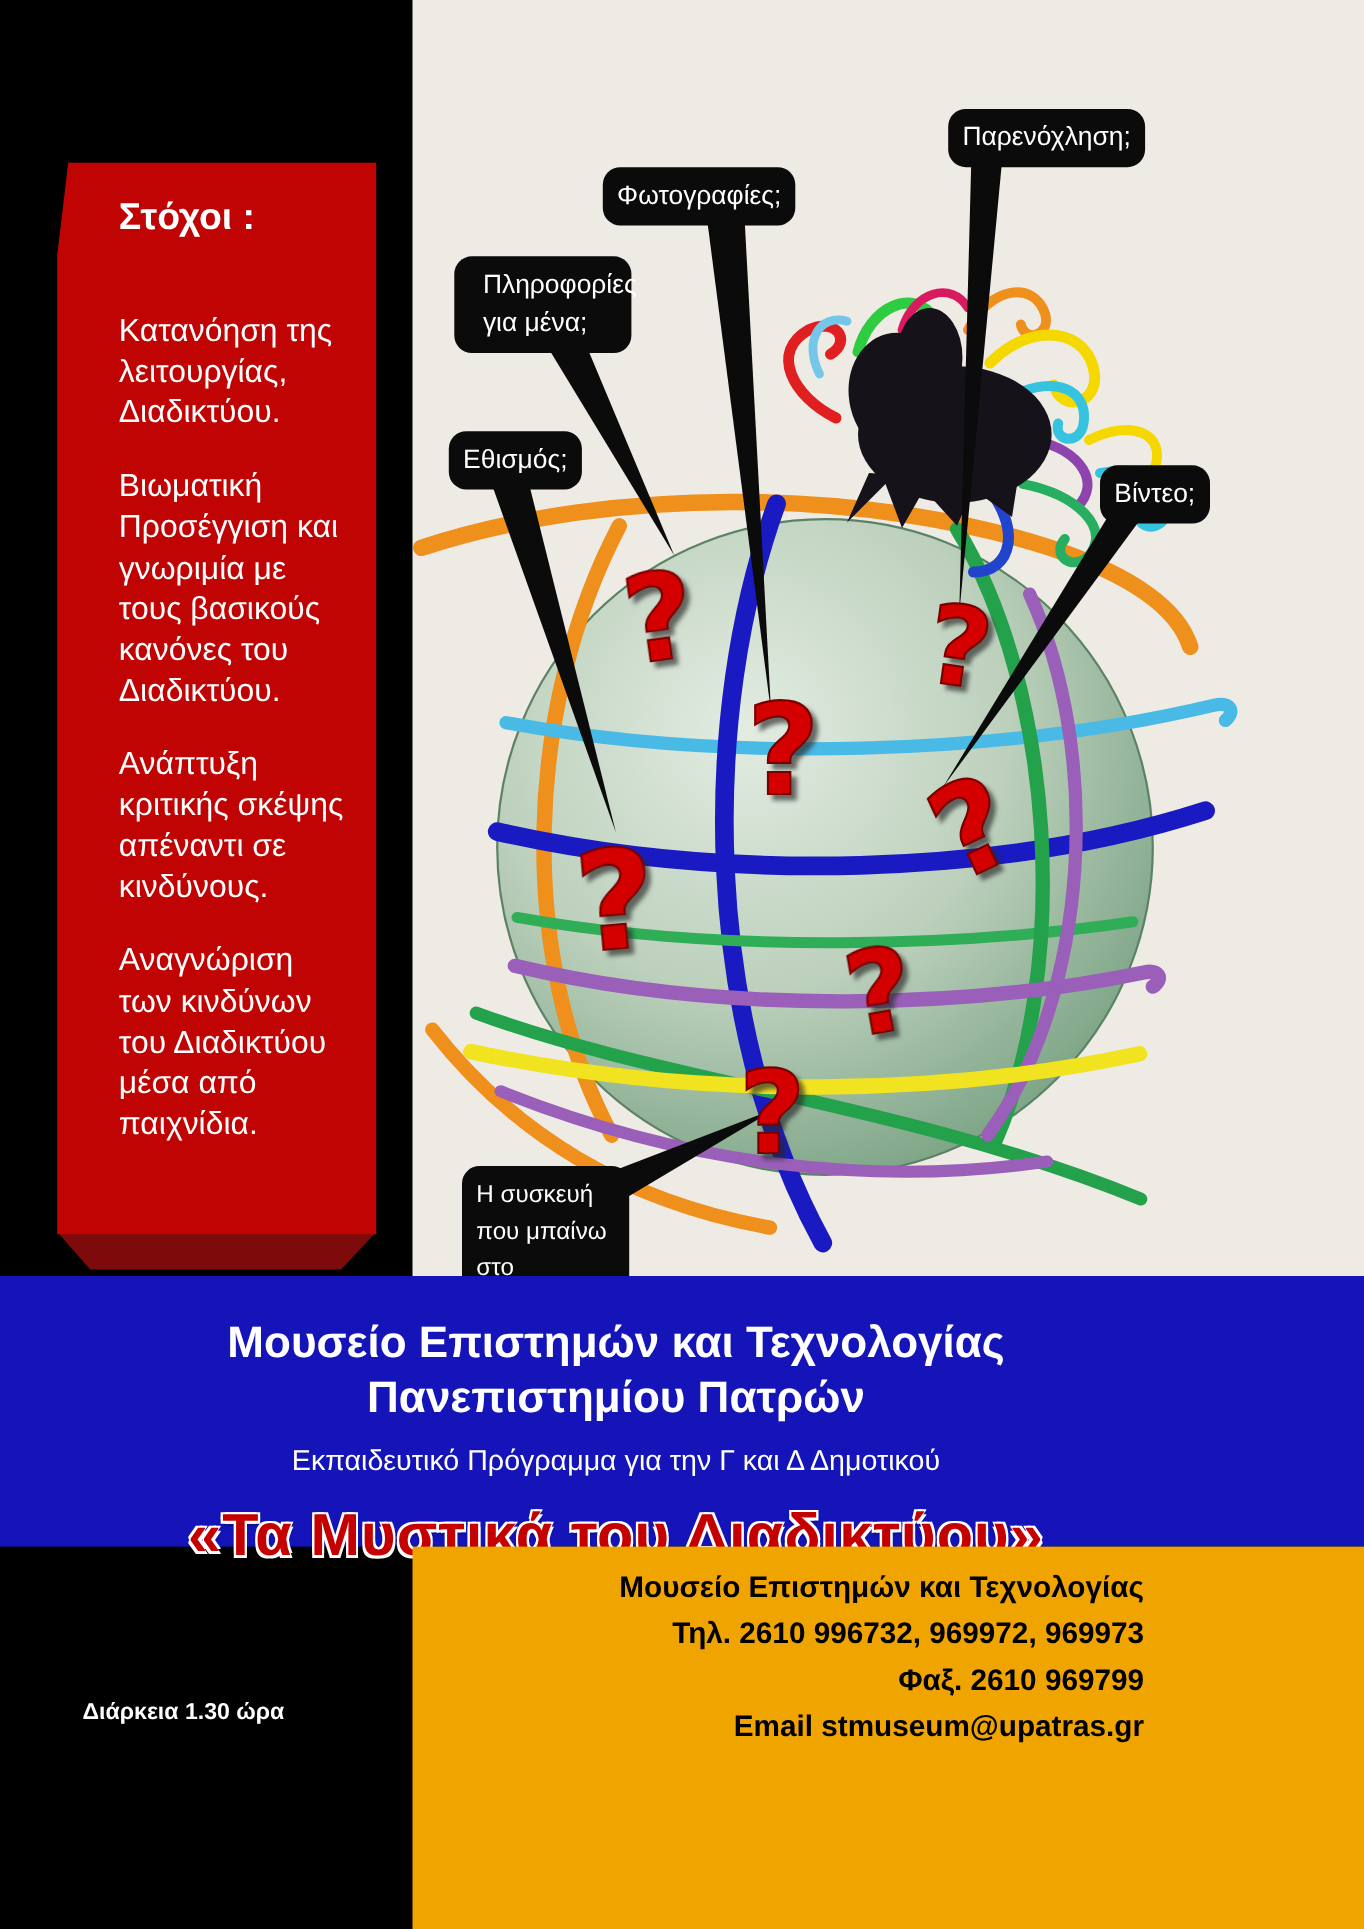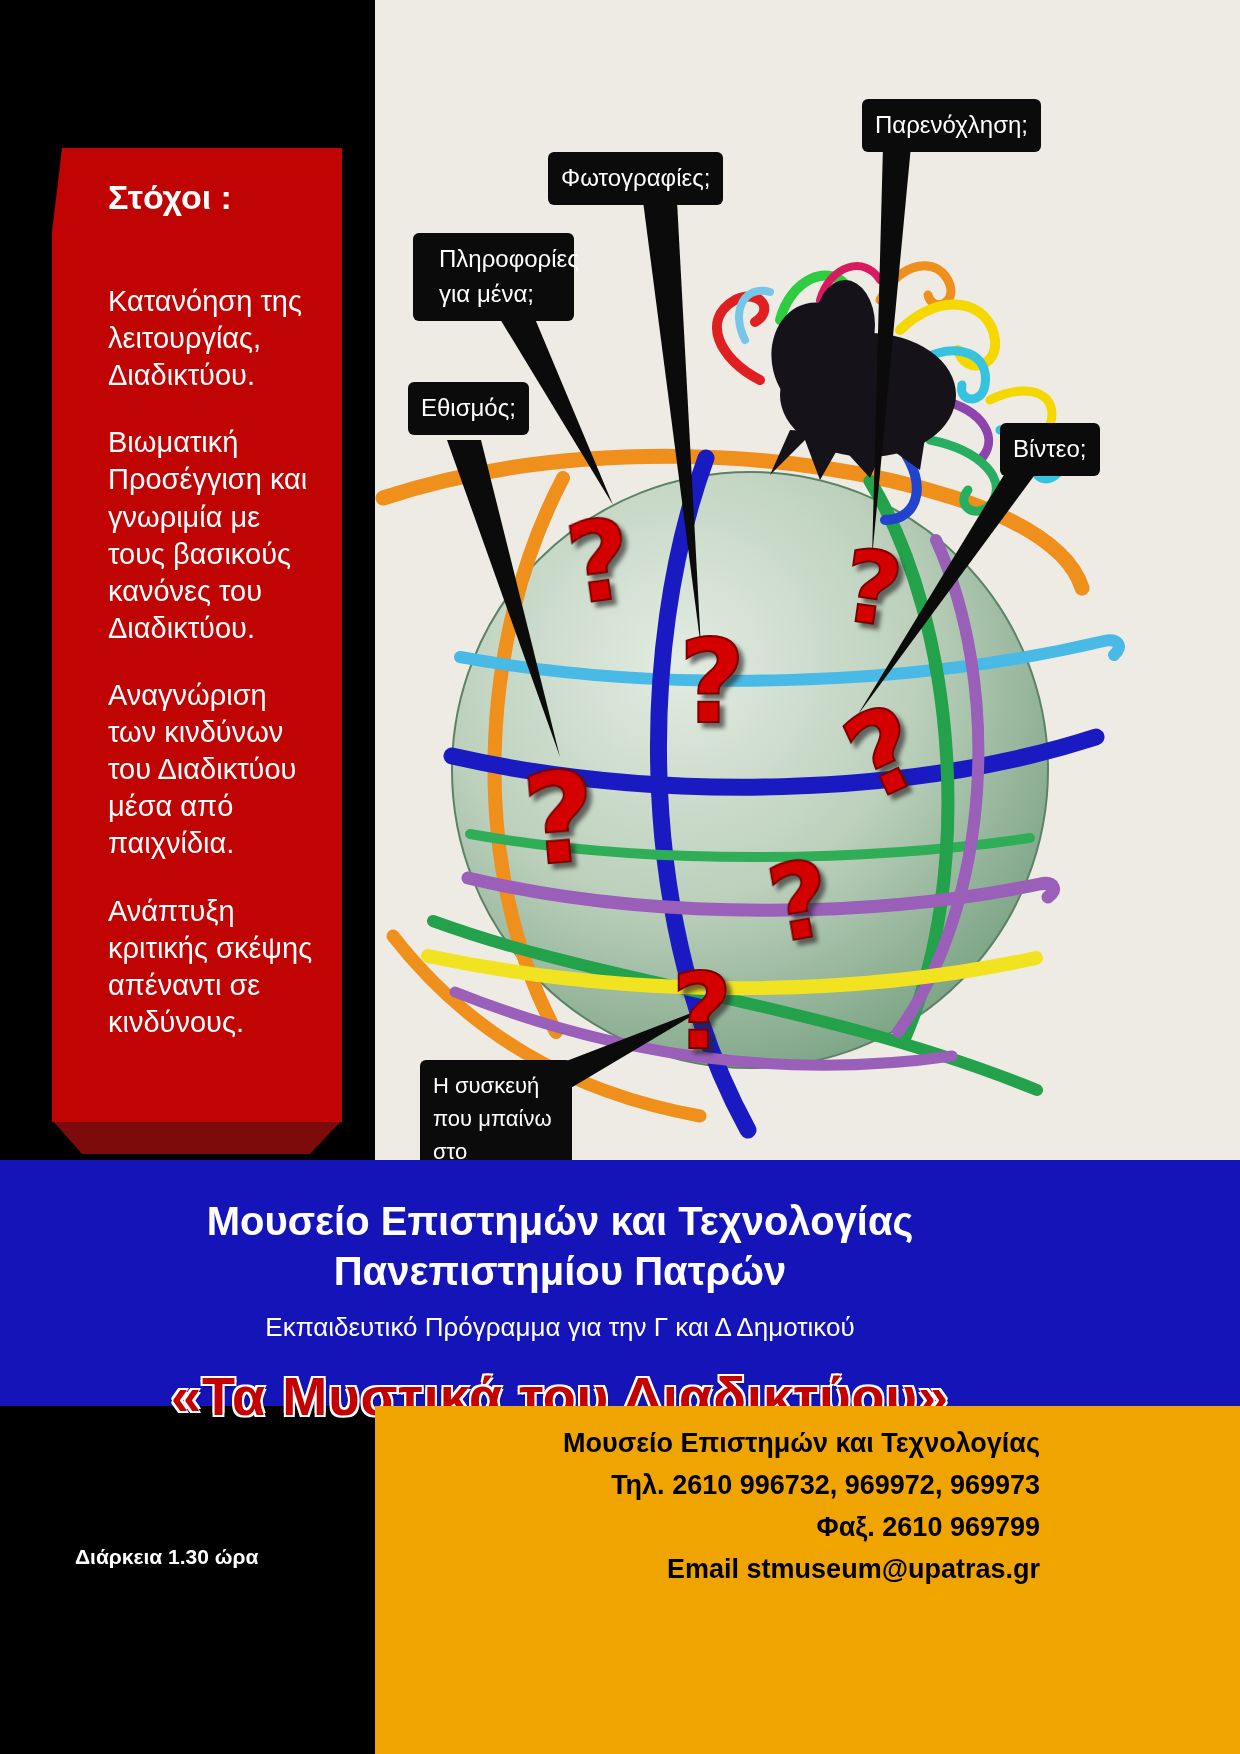--- a/index.html
+++ b/index.html
@@ -12,27 +12,27 @@
   .bg-cream{left:375px;top:0;width:865px;height:1160px;background:#edebe3;}
   .art{position:absolute;left:0;top:0;width:1240px;height:1754px;z-index:1;}
 
   
   .goals{position:absolute;left:108px;top:178px;width:212px;color:#fff;z-index:2;}
   .goals-title{font-size:34px;font-weight:700;margin-bottom:66px;}
   .goals p{font-size:29px;line-height:1.28;margin:12px 0 30px 0;}
 
   
   .callout{
-    position:absolute;background:#0b0b0b;color:#fff;border-radius:6px;
+    position:absolute;background:#0b0b0b;color:#fff;border-radius:16px;
     font-size:24px;line-height:1.45;padding:9px 13px;z-index:2;
   }
   .co-plirofories{left:413px;top:233px;width:122px;padding-left:26px;}
   .co-photografies{left:548px;top:152px;}
   .co-parenoxlisi{left:862px;top:99px;}
-  .co-ethismos{left:408px;top:382px;}
+  .co-ethismos{left:408px;top:392px;}
   .co-video{left:1000px;top:423px;}
   .co-syskevi{left:420px;top:1060px;width:126px;font-size:22px;line-height:1.5;}
 
   
   .blue-band{position:absolute;left:0;top:1160px;width:1240px;height:246px;background:#1414b8;z-index:2;}
   .blue-inner{width:1120px;text-align:center;padding-top:36px;}
   .band-museum{font-size:40px;font-weight:700;color:#fff;line-height:1.25;}
   .band-program{font-size:26px;color:#fff;margin-top:16px;}
   .band-title{
     font-size:54px;font-weight:800;color:#c40000;margin-top:22px;letter-spacing:1px;
@@ -129,22 +129,22 @@
       <text x="885" y="792" font-size="115" transform="rotate(-25 885 755)">?</text>
       <text x="800" y="938" font-size="105" transform="rotate(-10 800 903)">?</text>
       <text x="702" y="1048" font-size="105">?</text>
     </g>
   </svg>
 
   <div class="goals">
     <div class="goals-title">Στόχοι :</div>
     <p>Κατανόηση της λειτουργίας, Διαδικτύου.</p>
     <p>Βιωματική Προσέγγιση και γνωριμία με τους βασικούς κανόνες του Διαδικτύου.</p>
+    <p>Ανάπτυξη κριτικής σκέψης απέναντι σε κινδύνους.</p>
     <p>Αναγνώριση των κινδύνων του Διαδικτύου μέσα από παιχνίδια.</p>
-    <p>Ανάπτυξη κριτικής σκέψης απέναντι σε κινδύνους.</p>
   </div>
 
   <div class="callout co-plirofories">Πληροφορίες για μένα;</div>
   <div class="callout co-photografies">Φωτογραφίες;</div>
   <div class="callout co-parenoxlisi">Παρενόχληση;</div>
   <div class="callout co-ethismos">Εθισμός;</div>
   <div class="callout co-video">Βίντεο;</div>
   <div class="callout co-syskevi">Η συσκευή που μπαίνω στο Διαδίκτυο;</div>
 
   <div class="blue-band">

